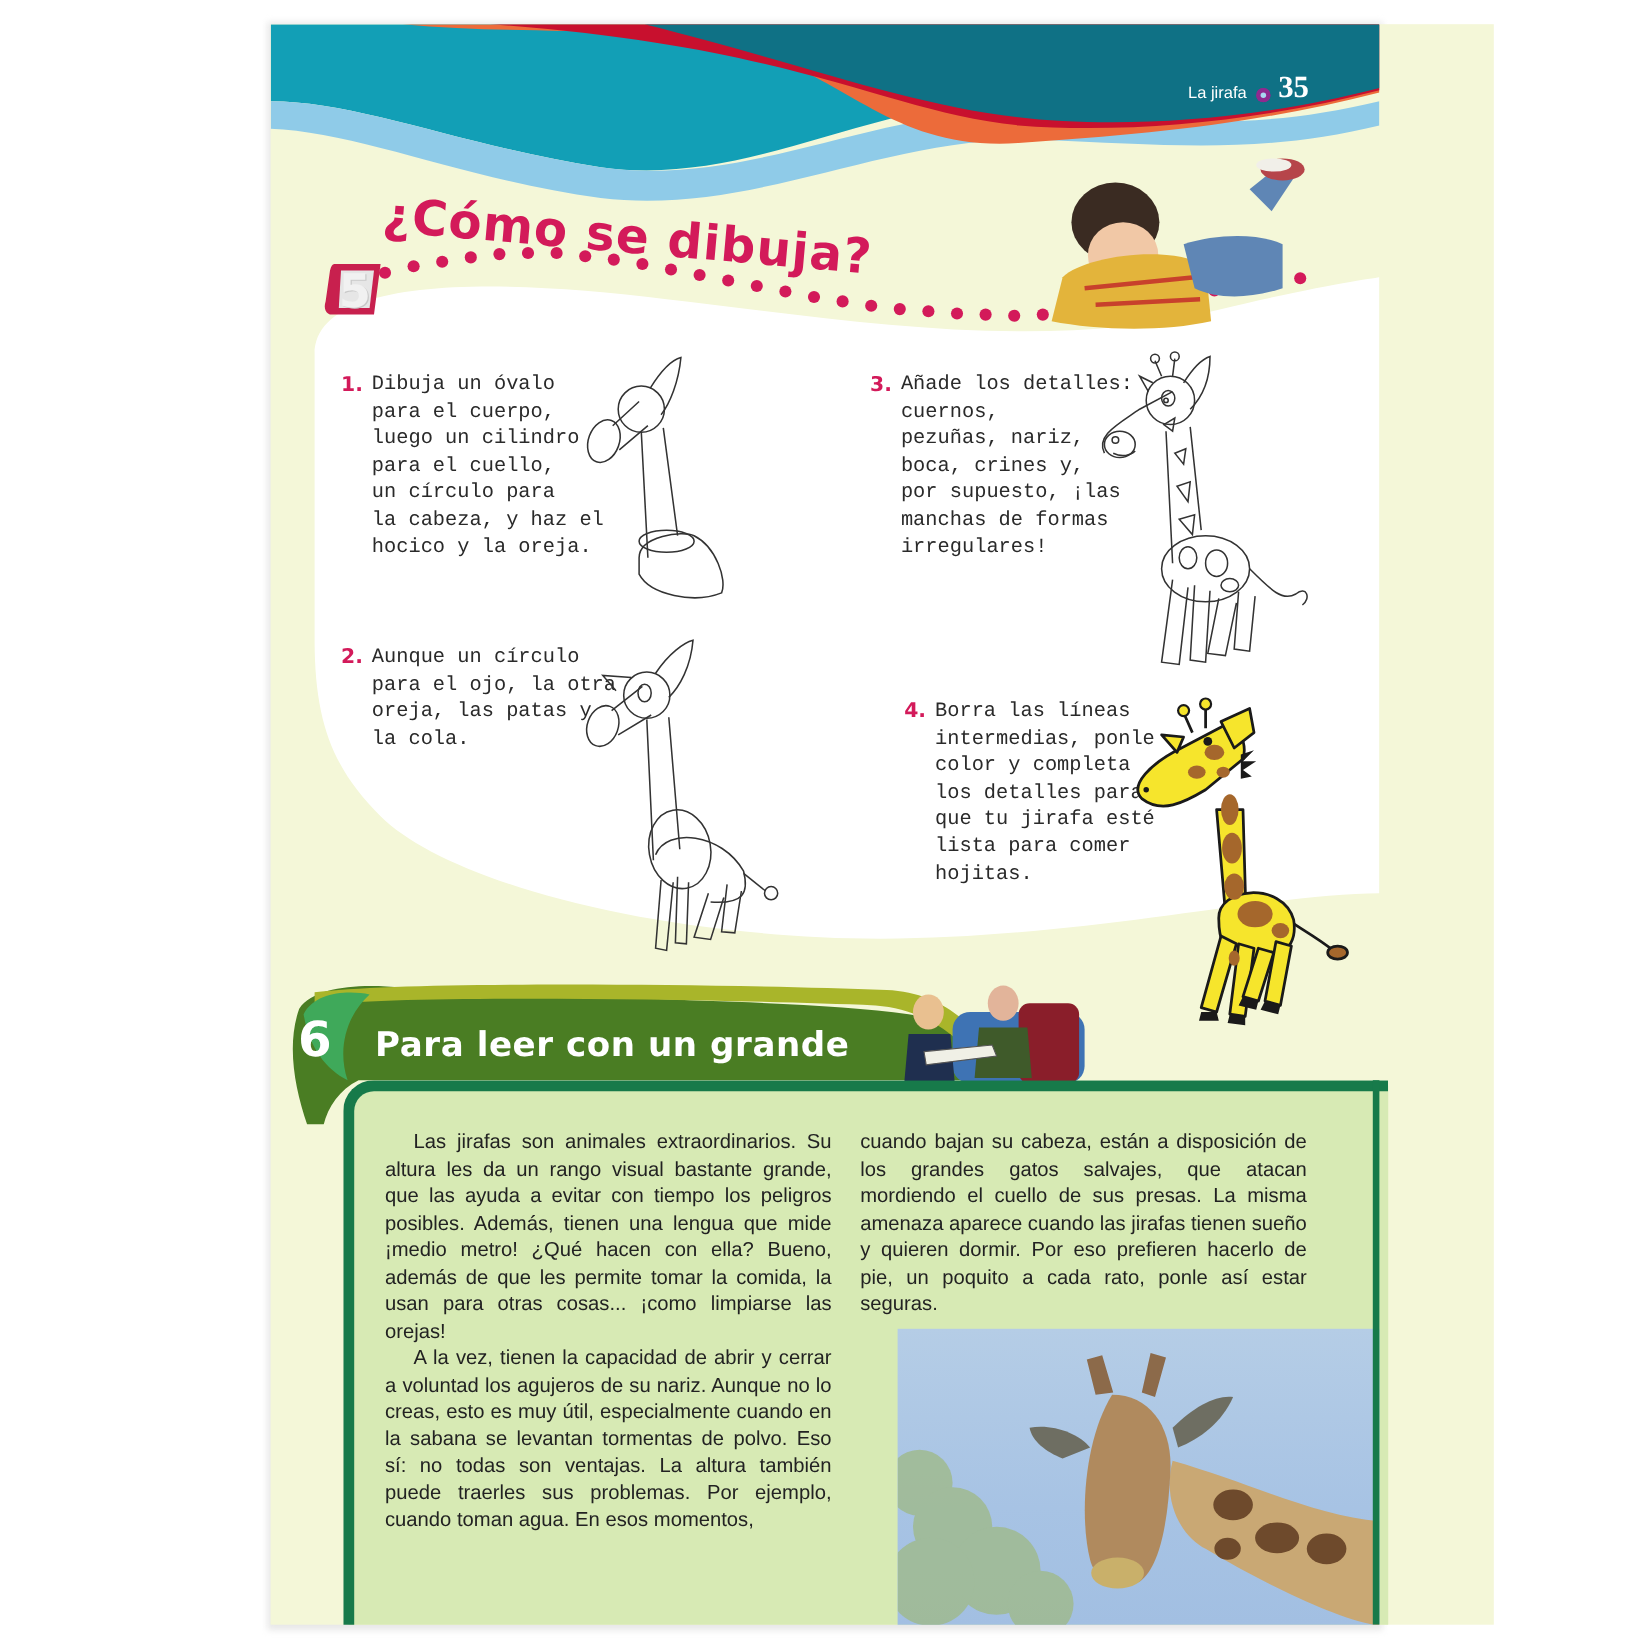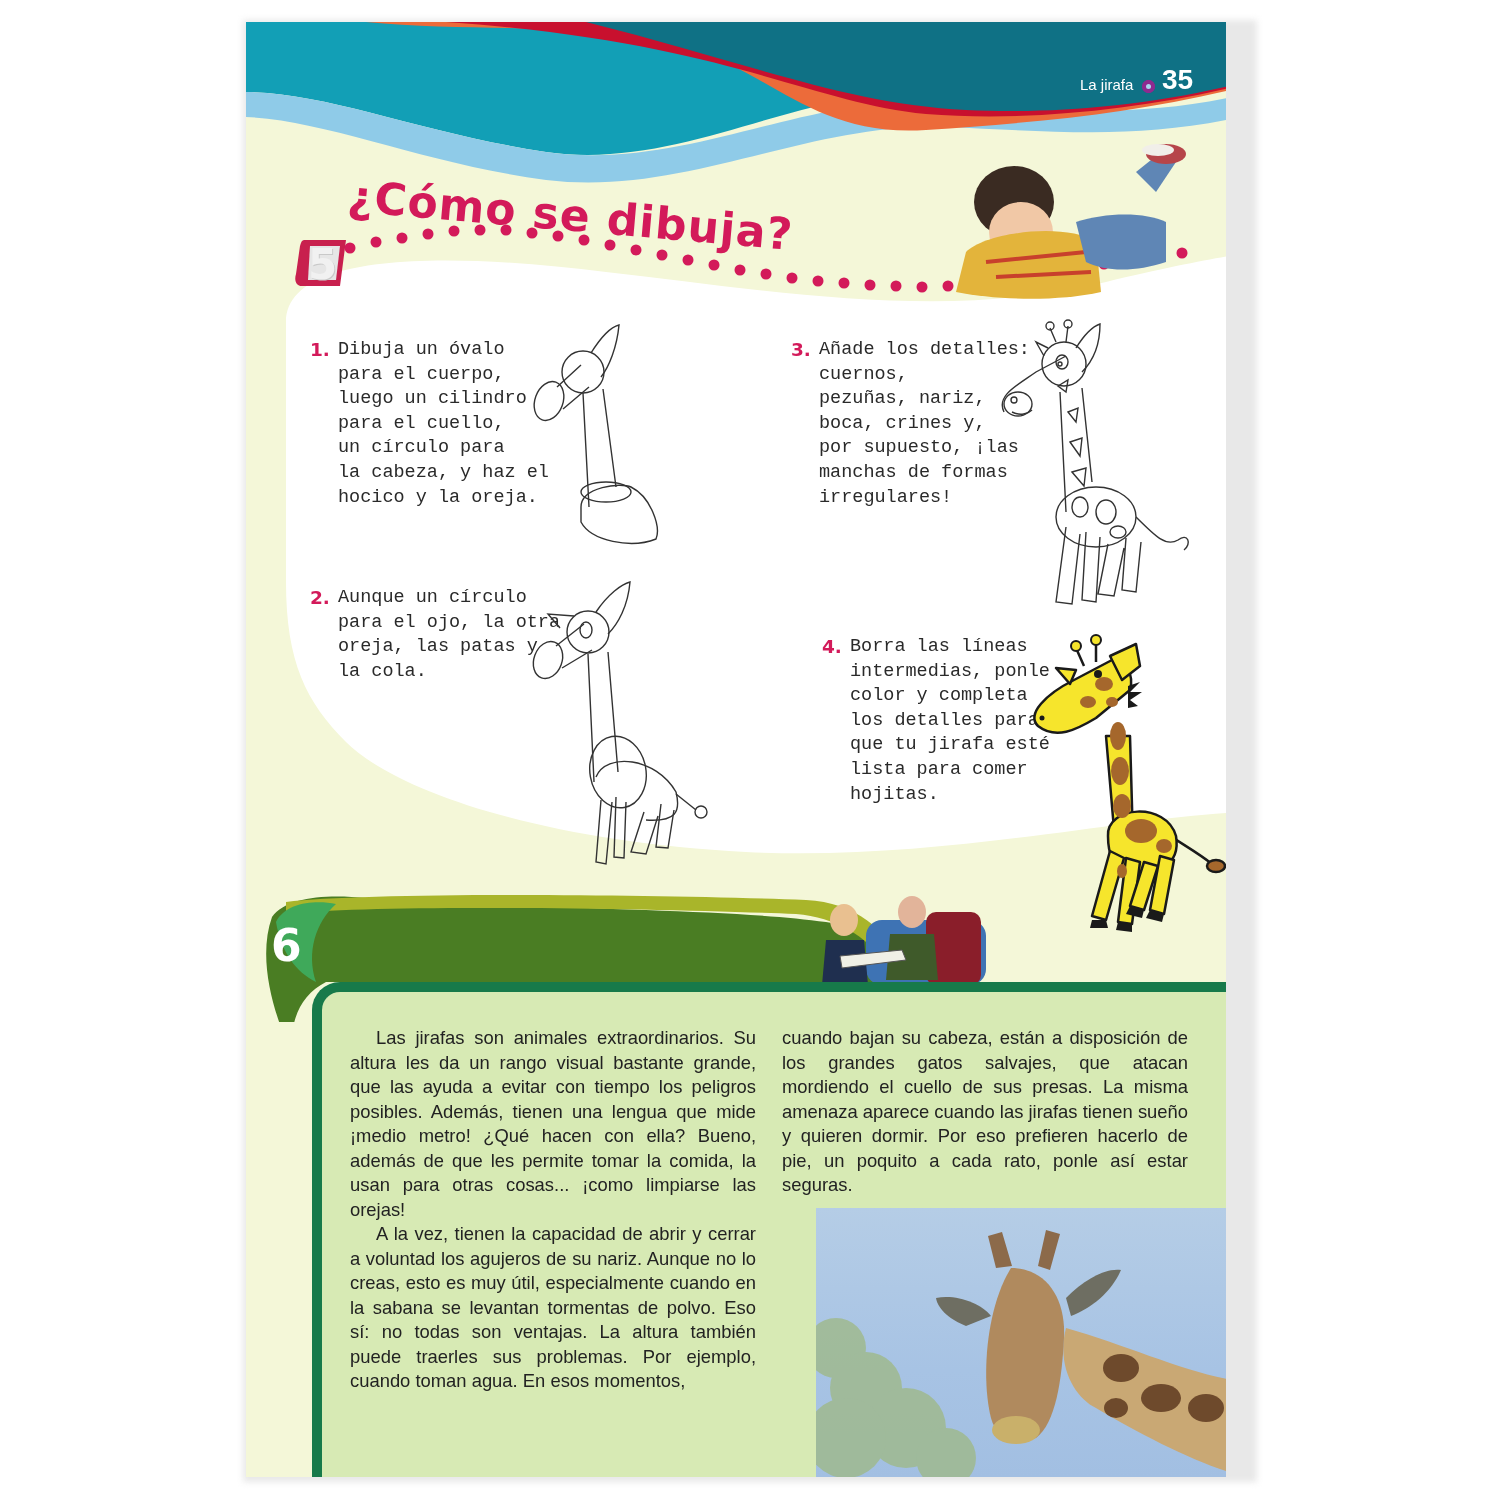--- a/index.html
+++ b/index.html
@@ -1,25 +1,25 @@
 <!DOCTYPE html>
 <html><head>
 <meta charset="utf-8">
 <style>
   html, body { margin:0; padding:0; }
   body { width:1500px; height:1500px; background:#ffffff; position:relative; overflow:hidden; font-family:"DejaVu Sans", sans-serif; }
   .page-shadow { position:absolute; left:243px; top:20px; width:1014px; height:1462px; background:#e8e8e8; filter:blur(3px); }
-  .page { position:absolute; left:246px; top:22px; width:980px; height:1455px; background:#f4f7d8; overflow:hidden; }
+  .page { position:absolute; left:246px; top:22px; width:1112px; height:1455px; background:#f4f7d8; overflow:hidden; }
   .abs { position:absolute; }
   svg.fill { position:absolute; left:0; top:0; }
 
   .header-label { position:absolute; left:834px; top:54px; color:#ffffff; font-size:15px; font-family:"Liberation Sans", sans-serif; }
   .header-dot { position:absolute; left:896px; top:58px; width:13px; height:13px; border-radius:50%; background:#8e2a8f; box-shadow: inset 0 0 0 3px #8e2a8f; }
   .header-dot::after { content:""; position:absolute; left:4px; top:4px; width:5px; height:5px; border-radius:50%; background:#a8d6f0; }
-  .page-number { position:absolute; left:916px; top:42px; color:#ffffff; font-size:28px; font-weight:bold; font-family:Liberation Sans, sans-serif; }
+  .page-number { position:absolute; left:916px; top:42px; color:#ffffff; font-size:28px; font-weight:bold; font-family:Liberation Serif, serif; }
 
   .s5-title { position:absolute; left:100px; top:148px; color:#d31a5a; font-size:44px; font-weight:bold; font-family:"DejaVu Sans", sans-serif; transform:rotate(5deg); transform-origin:left bottom; letter-spacing:1px; }
   .badge-5 { position:absolute; left:48px; top:212px; width:56px; height:56px; }
   .badge-5 .num { position:absolute; left:14px; top:6px; font-size:42px; font-weight:bold; color:#f1f1f1; font-family:"DejaVu Sans", sans-serif; text-shadow:1px 1px 0 #c9c9c9; }
 
   .step { position:absolute; font-family:"DejaVu Sans", sans-serif; font-size:18.5px; line-height:24.6px; color:#2a2a2a; }
   .step .num { position:absolute; left:-28px; top:0; color:#d31a5a; font-weight:bold; }
   .step .txt { white-space:pre-line;font-family:Liberation Mono, monospace; }
 
   .s6-title { position:absolute; left:95px; top:910px; color:#ffffff; font-size:31px; font-weight:bold; font-family:"DejaVu Sans", sans-serif; letter-spacing:0.5px; }
@@ -233,20 +233,21 @@
   </svg>
 
   <svg class="fill" width="1008" height="1000" viewBox="0 0 1008 1000">
     <path d="M26 895 C40 875 80 872 120 876 C300 888 480 886 580 900 C620 906 640 930 650 940 L650 960 H80 C50 975 40 1010 50 1040 C30 1000 10 940 26 895 Z" fill="#4a7d23"></path>
     <path d="M40 880 C120 870 400 872 560 878 C610 880 640 910 660 940 L640 940 C620 915 590 895 550 892 C400 886 120 882 40 892 Z" fill="#a9b52a"></path>
     <path d="M30 900 C40 880 70 878 90 882 C70 900 60 930 70 960 C50 950 35 930 30 900 Z" fill="#3fa95a"></path>
     <path d="M0 1030 L60 1090" stroke="#b01f6d" stroke-width="14" stroke-linecap="round" stroke-dasharray="1 14"></path>
     <path d="M0 1030 L60 1090" stroke="#c7347f" stroke-width="12" stroke-linecap="round"></path>
   </svg>
   <span class="s6-num">6</span>
+  <div class="s6-title">Para leer con un grande</div>
 
   <svg class="abs" style="left:560px;top:868px" width="200" height="95" viewBox="0 0 200 95">
     <rect x="60" y="30" width="120" height="65" rx="16" fill="#3e73b4"></rect>
     <rect x="120" y="22" width="55" height="73" rx="10" fill="#8a1e2a"></rect>
     <ellipse cx="106" cy="22" rx="14" ry="16" fill="#e2b49a"></ellipse>
     <path d="M84 44 L128 44 L132 90 L80 90 Z" fill="#3f5a2a"></path>
     <ellipse cx="38" cy="30" rx="14" ry="16" fill="#e9c090"></ellipse>
     <path d="M20 50 L58 50 L62 95 L16 95 Z" fill="#1f2f4f"></path>
     <path d="M34 66 L96 60 L100 70 L36 78 Z" fill="#f0f0e6" stroke="#555" stroke-width="1"></path>
   </svg>

